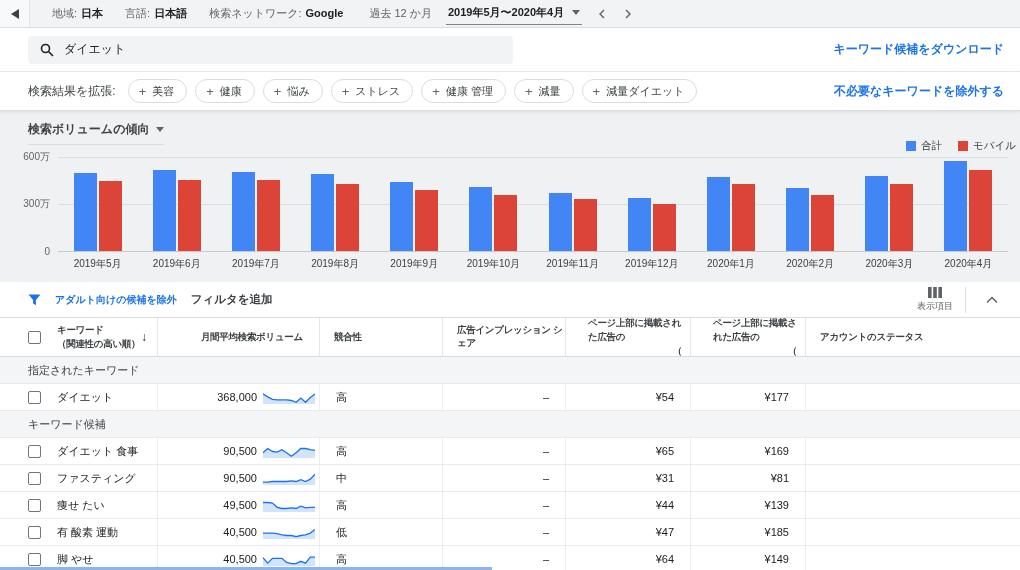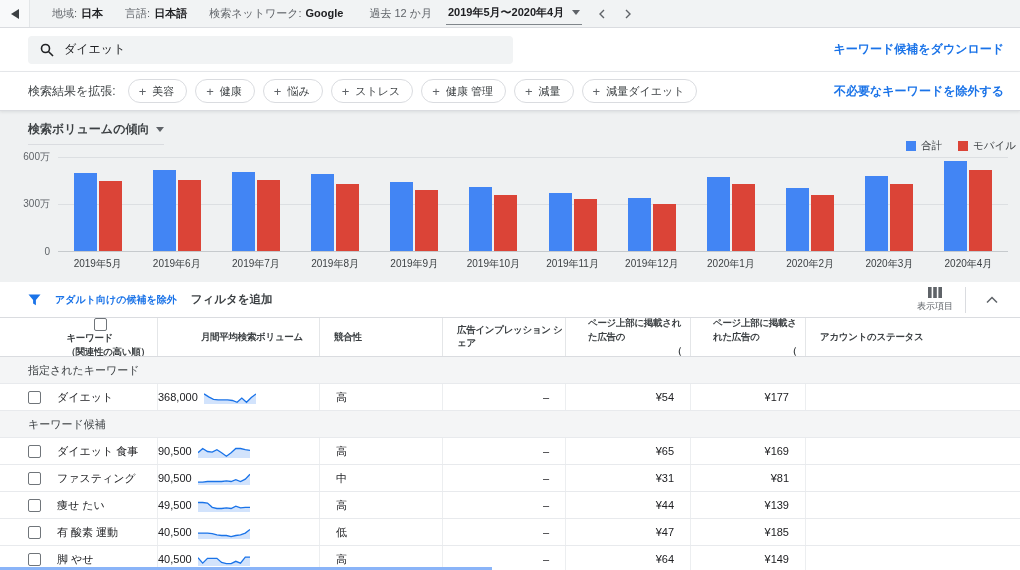--- a/index.html
+++ b/index.html
@@ -74,35 +74,35 @@
   
   .thead { height:40px; border-top:1px solid #dadce0; border-bottom:1px solid #dadce0;
     display:flex; background:#fff; font-size:9.5px; letter-spacing:-0.3px;
     color:#3c4043; font-weight:700; }
   .hcell,.cell { display:flex; align-items:center; overflow:hidden; }
   .hcell { border-right:1px solid #e4e6e8; }
   .cell { border-right:1px solid #eceef0; }
   .c1 { width:158px; } .c2 { width:162px; } .c3 { width:123px; }
   .c4 { width:123px; } .c5 { width:125px; } .c6 { width:115px; }
   .c7 { flex:1; border-right:none; }
-  .hc1 { padding-left:43px;flex-direction:column; }
+  .hc1 { padding-left:28px; }
   .kw-lines { margin-left:16px; line-height:1.45; }
   .sort-arrow { margin-left:auto; margin-right:10px; font-size:12px; color:#202124; letter-spacing:0; }
   .h-right { justify-content:flex-end; padding-right:16px; text-align:right; }
   .h-left { padding-left:14px; }
   .h-wrap { display:block; line-height:1.45; padding-top:6px; }
   .h-wrap .l2 { text-align:right; display:block; }
   .checkbox { width:13px; height:13px; border:1.5px solid #70757a; border-radius:2px;
     background:#fff; display:inline-block; flex:none; cursor:pointer; }
   .section-row { height:27px; background:#f4f5f6; border-bottom:1px solid #e8eaed;
     display:flex; align-items:center; padding-left:28px; font-size:11px; color:#3c4043;text-align:right; }
   .trow { height:27px; display:flex; border-bottom:1px solid #e8eaed; background:#fff;
     font-size:11px; color:#202124; }
   .trow .c1 { padding-left:28px; gap:16px; }
-  .trow .c2 { justify-content:flex-start; padding-right:4px; gap:6px; }
+  .trow .c2 { justify-content:flex-end; padding-right:4px; gap:6px; }
   .trow .c3 { padding-left:16px; }
   .num { text-align:right; }
   .trow .c4,.trow .c5,.trow .c6 { justify-content:flex-end; padding-right:16px; }
   .spark { display:flex; align-items:center; }
 
   .hscroll { position:absolute; left:0; bottom:0; width:492px; height:3px;
     background:#8ab4f8; z-index:5; }
 </style>
 </head>
 <body>

